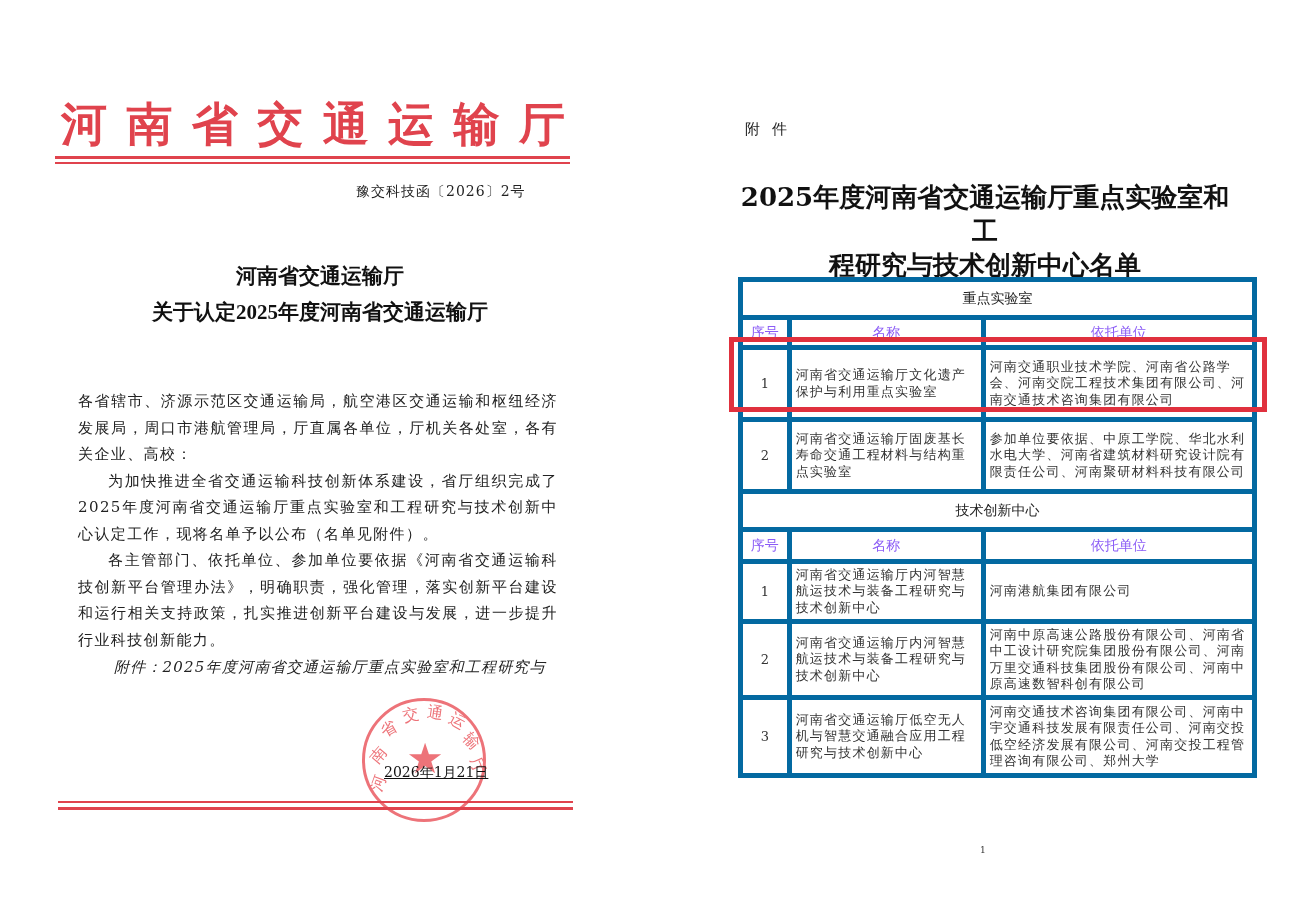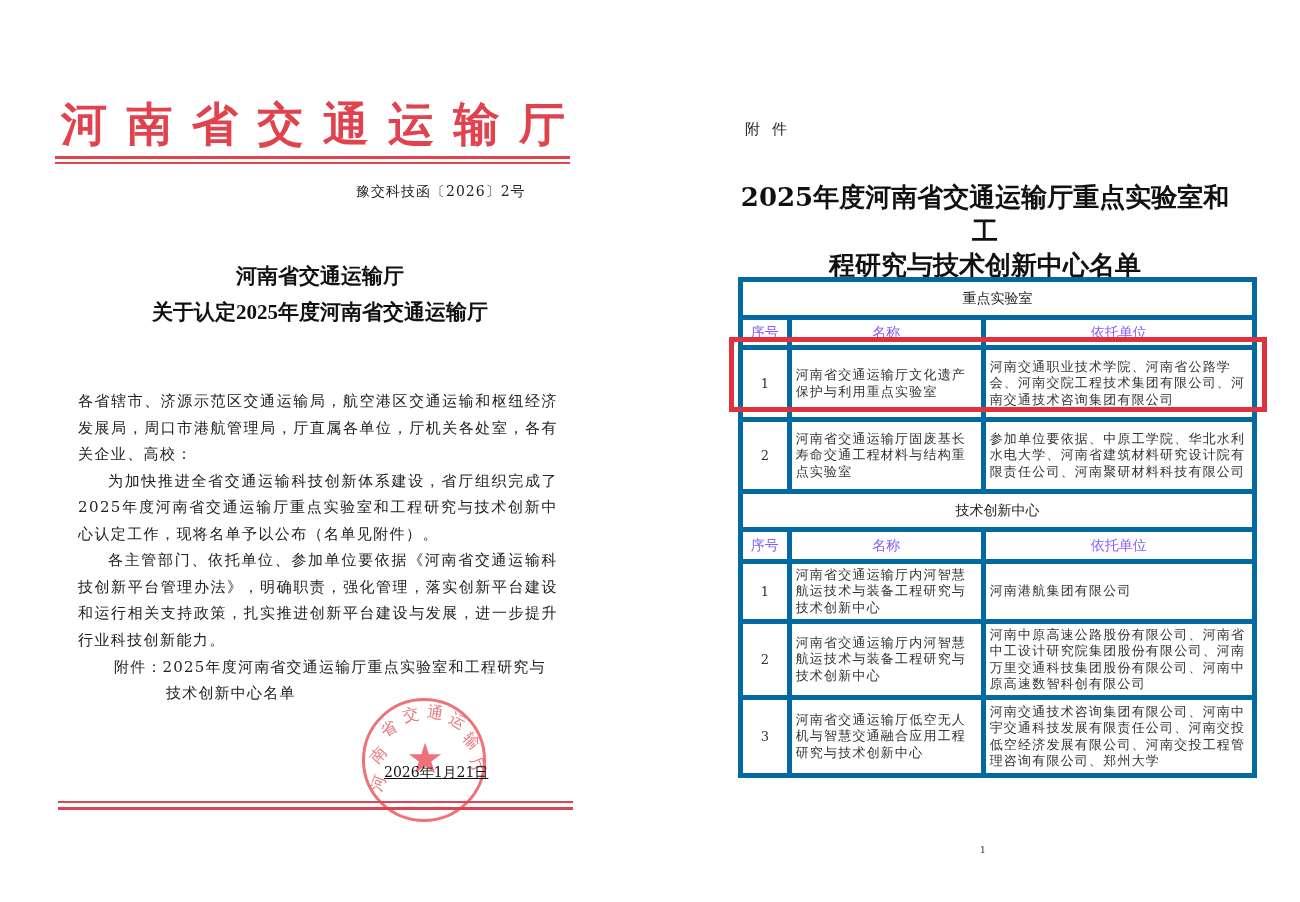--- a/index.html
+++ b/index.html
@@ -35,21 +35,21 @@
   .body-text {
     position: absolute; left: 78px; top: 388px; width: 480px;
     font-size: 15px; line-height: 26.5px; color: #222; letter-spacing: 1.4px;
     text-align: justify;
   }
   .body-text p { margin: 0; }
   .indent { text-indent: 2em; }
 
   .attachment-note {
     position: absolute; left: 114px; top: 654px; width: 450px;
-    font-size: 15px; line-height: 26px; color: #222; letter-spacing: 1.2px;
+    font-size: 15px; line-height: 26px; color: #222; letter-spacing: 1.2px; font-style: italic;
   }
   .attachment-note .cont { padding-left: 52px; }
 
   .seal {
     position: absolute; left: 362px; top: 698px; width: 124px; height: 124px;
     border: 3px solid #ea5b62; border-radius: 50%; opacity: 0.85;
   }
   .seal-char { position: absolute; font-size: 16px; color: #ea5b62; }
   .seal-star {
     position: absolute; left: 40px; top: 38px; width: 40px; height: 40px; color: #ea5b62; font-size: 42px; line-height: 40px; text-align: center;
@@ -122,21 +122,20 @@
 </div>
 
 <div class="body-text">
   <p>各省辖市、济源示范区交通运输局，航空港区交通运输和枢纽经济发展局，周口市港航管理局，厅直属各单位，厅机关各处室，各有关企业、高校：</p>
   <p class="indent">为加快推进全省交通运输科技创新体系建设，省厅组织完成了2025年度河南省交通运输厅重点实验室和工程研究与技术创新中心认定工作，现将名单予以公布（名单见附件）。</p>
   <p class="indent">各主管部门、依托单位、参加单位要依据《河南省交通运输科技创新平台管理办法》，明确职责，强化管理，落实创新平台建设和运行相关支持政策，扎实推进创新平台建设与发展，进一步提升行业科技创新能力。</p>
 </div>
 
 <div class="attachment-note">
   <div>附件：2025年度河南省交通运输厅重点实验室和工程研究与</div>
-  <div class="cont">技术创新中心名单</div>
 </div>
 
 <div class="seal">
   <div class="seal-star">★</div>
   <span class="seal-char" style="left:6px;top:72px;transform:rotate(-70deg);">河</span>
   <span class="seal-char" style="left:6px;top:44px;transform:rotate(-50deg);">南</span>
   <span class="seal-char" style="left:16px;top:18px;transform:rotate(-30deg);">省</span>
   <span class="seal-char" style="left:38px;top:4px;transform:rotate(-12deg);">交</span>
   <span class="seal-char" style="left:62px;top:2px;transform:rotate(8deg);">通</span>
   <span class="seal-char" style="left:84px;top:10px;transform:rotate(28deg);">运</span>

